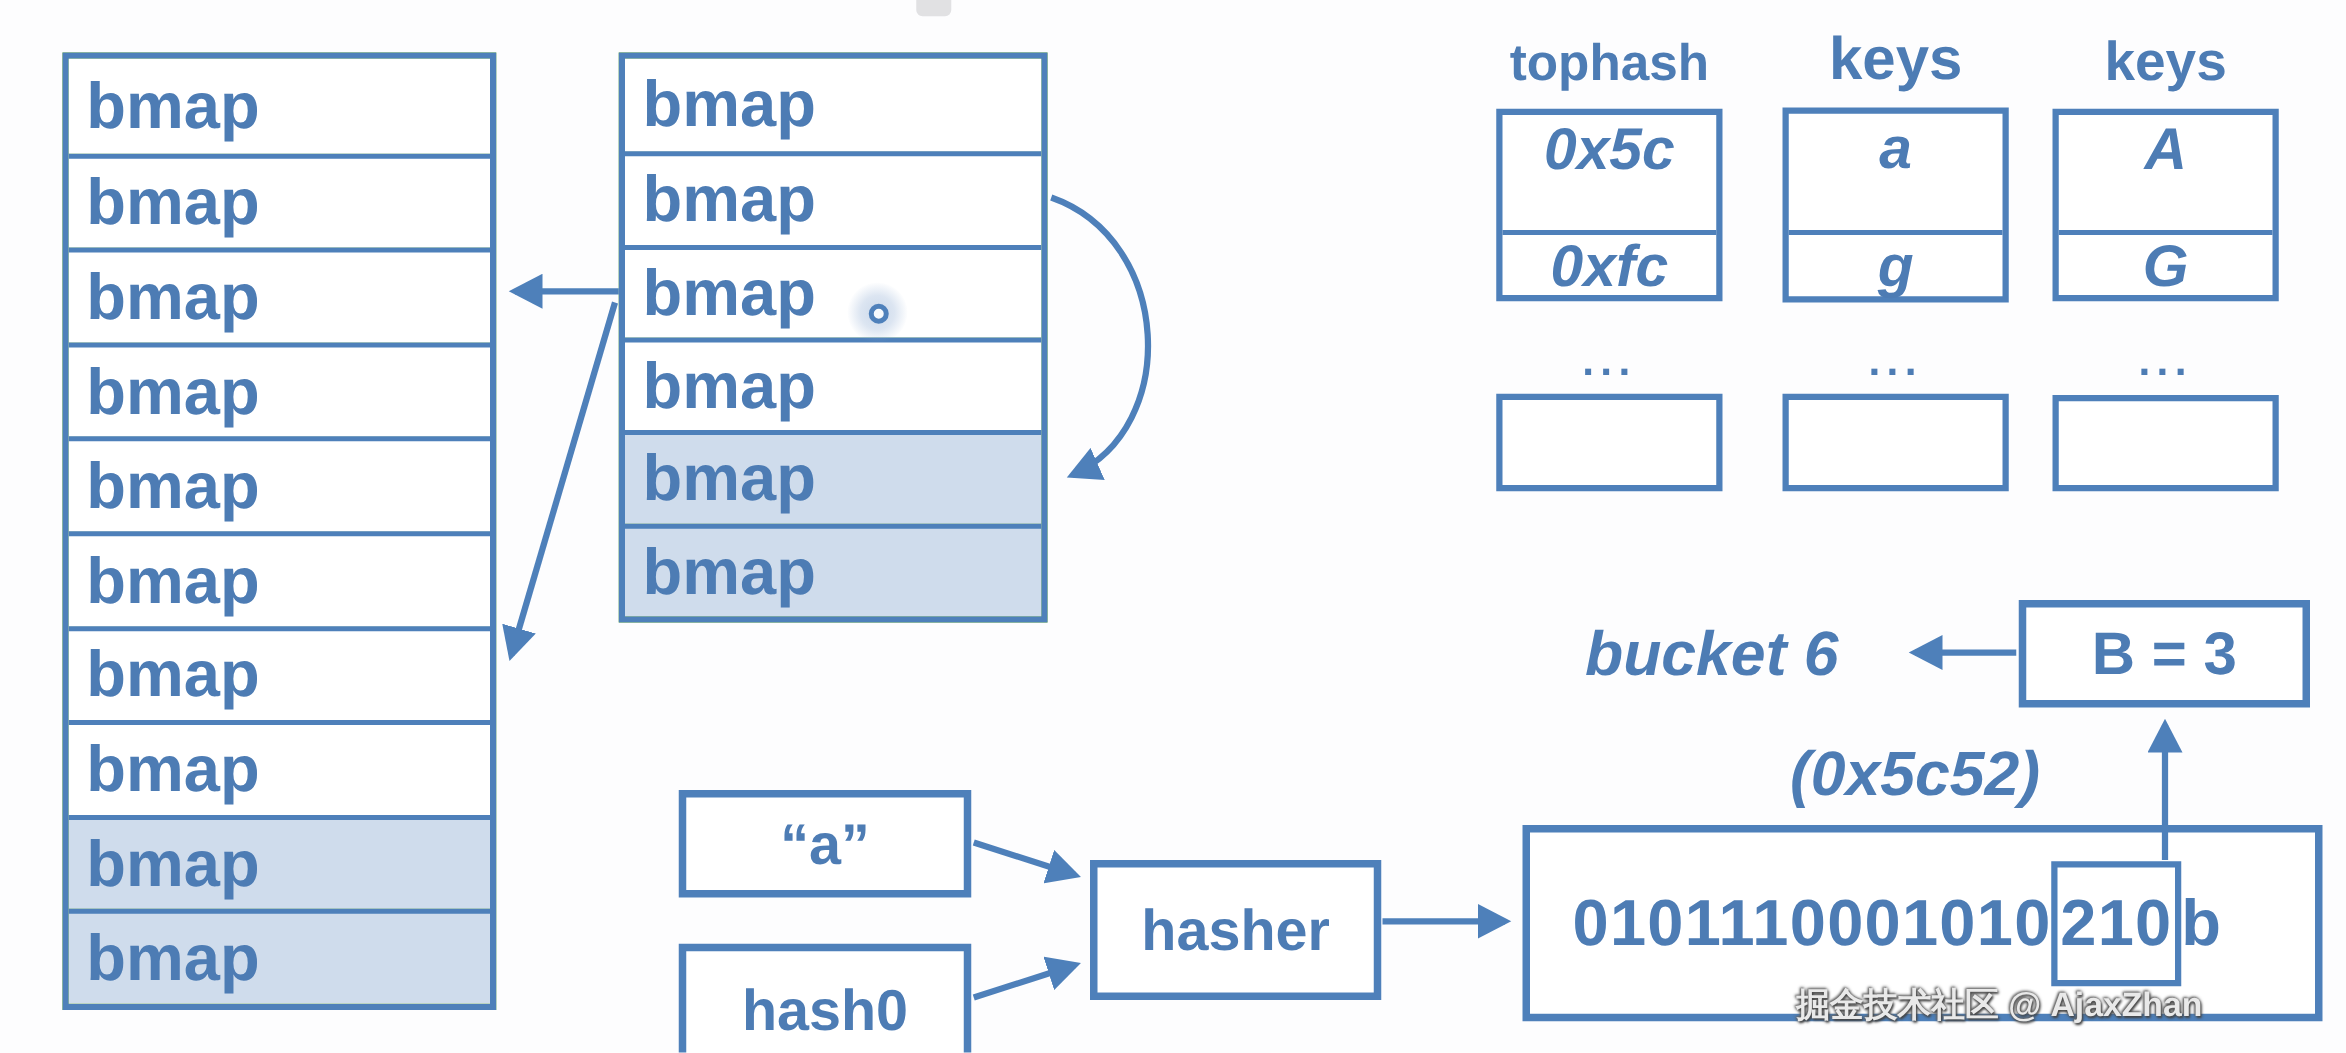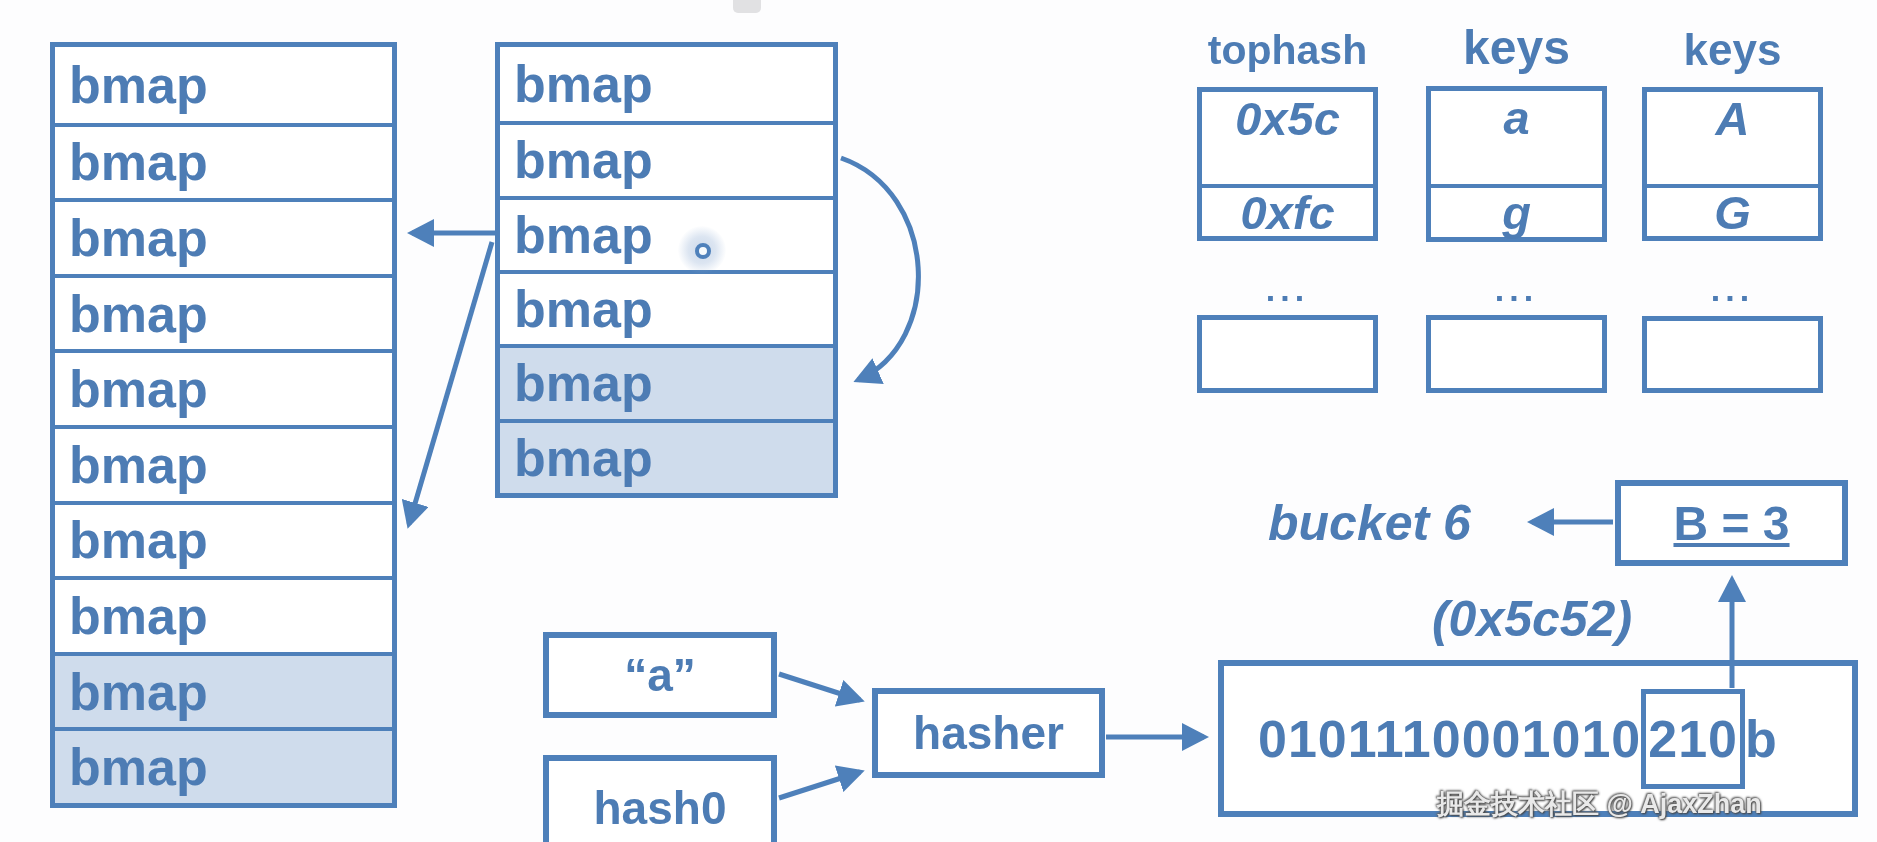--- a/index.html
+++ b/index.html
@@ -114,39 +114,39 @@
 
   <div class="dots" style="left:1197px;top:272px;width:181px;">...</div>
   <div class="dots" style="left:1426px;top:272px;width:181px;">...</div>
   <div class="dots" style="left:1642px;top:272px;width:181px;">...</div>
 
   <div class="box" style="left:1197px;top:315px;width:181px;height:78px;border-width:5px;"></div>
   <div class="box" style="left:1426px;top:315px;width:181px;height:78px;border-width:5px;"></div>
   <div class="box" style="left:1642px;top:316px;width:181px;height:77px;border-width:5px;"></div>
 
   <div class="lbl" style="left:1268px;top:498px;font-size:50px;">bucket 6</div>
-  <div class="box cbox" style="left:1615px;top:480px;width:233px;height:86px;font-size:48px;text-decoration:underline;">
+  <div class="box cbox" style="left:1615px;top:480px;width:233px;height:86px;font-size:48px;">
     <span>B = 3</span>
   </div>
   <div class="lbl" style="left:1417px;top:594px;width:230px;text-align:center;font-size:50px;">(0x5c52)</div>
 
   <div class="box" style="left:1218px;top:660px;width:640px;height:157px;"></div>
   <div class="binary-line">
     <span>0101110001010</span>
       <span class="bit-box"><span>210</span></span>
       <span>b</span>
   </div>
 
   <div class="box cbox" style="left:543px;top:632px;width:234px;height:86px;font-size:46px;">
     <span>“a”</span>
   </div>
   <div class="box cbox" style="left:543px;top:755px;width:234px;height:106px;font-size:46px;">
     <span>hash0</span>
   </div>
-  <div class="box cbox" style="left:872px;top:688px;width:233px;height:90px;font-size:46px;">
+  <div class="box cbox" style="left:872px;top:688px;width:233px;height:112px;font-size:46px;">
     <span>hasher</span>
   </div>
 
   <svg id="wires" width="1877" height="842" viewBox="0 0 1877 842">
     <defs>
       <marker id="ah" markerWidth="5.6" markerHeight="5.6" refX="4.4" refY="2.8" orient="auto" markerUnits="strokeWidth">
         <path d="M0,0 L5.4,2.8 L0,5.6 Z" fill="#4e80ba"></path>
       </marker>
     </defs>
     <g stroke="#4e80ba" stroke-width="5" fill="none">

